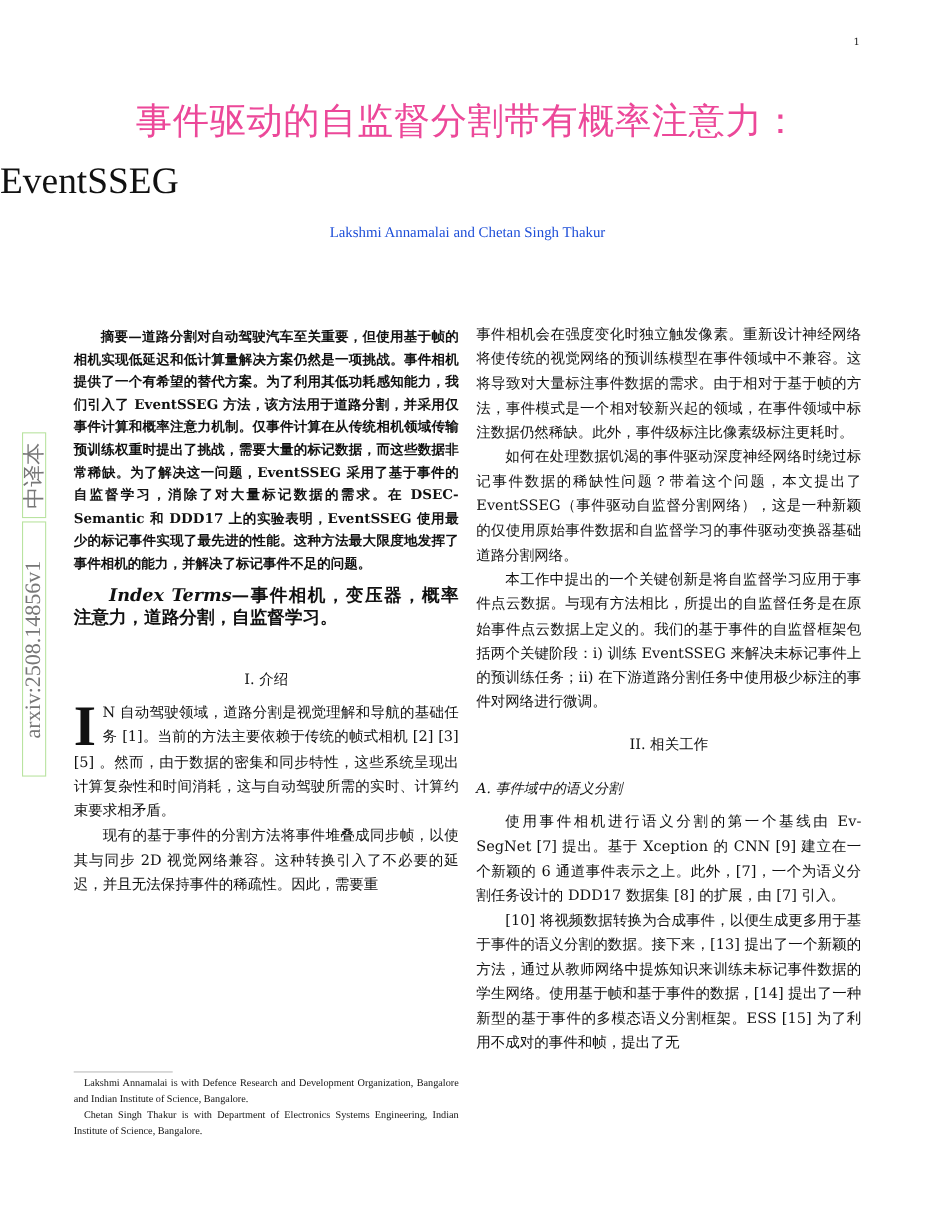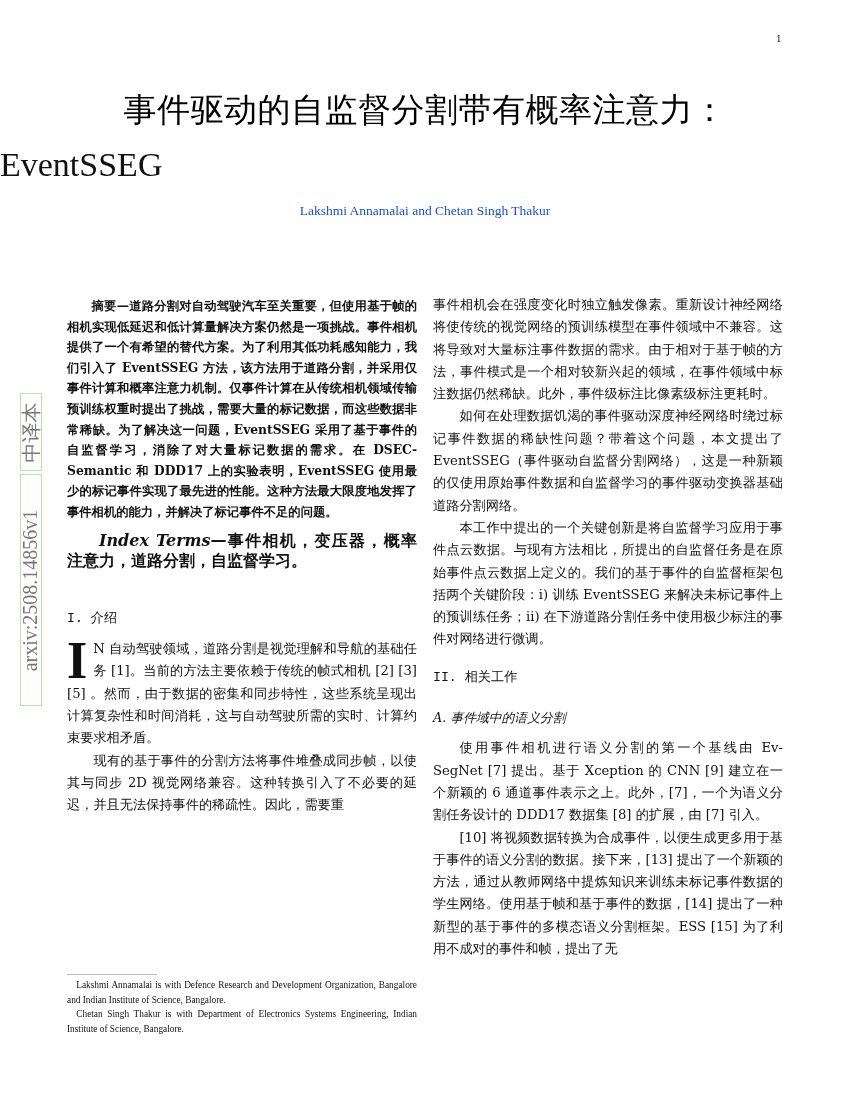--- a/index.html
+++ b/index.html
@@ -1,33 +1,33 @@
 <!DOCTYPE html>
 <html><head>
 <meta charset="utf-8">
 <style>
   html, body { margin: 0; padding: 0; background: #ffffff; }
   body { width: 850px; height: 1100px; position: relative; overflow: hidden;
          font-family: "DejaVu Serif", "Liberation Serif", serif; color: #111; }
   .page-num { position: absolute; left: 776px; top: 34px; font-size: 9px; color: #222; }
   .title-zh { position: absolute; left: 0; width: 850px; top: 88px; text-align: center;
-              font-size: 33px; line-height: 44px; letter-spacing: 0.5px; color: #000000; }
+              font-size: 33px; line-height: 44px; letter-spacing: 0.5px; color: #ec4899; }
   .title-en { position: absolute; left: 0; width: 850px; top: 145px; text-align: left;
               font-family: "Liberation Serif", serif; font-size: 34px; line-height: 40px; color: #111; }
   .authors { position: absolute; left: 0; width: 850px; top: 203px; text-align: center;
              font-family: "Liberation Serif", serif; font-size: 13.5px; color: #1d4ed8; }
 
   .col { position: absolute; font-size: 13.2px; line-height: 22.3px; text-align: justify; }
   .col-left { left: 67px; width: 350px; top: 296px; }
   .col-right { left: 433px; width: 350px; top: 294px; }
 
   .abstract { font-weight: bold; font-size: 12.3px; line-height: 20.6px; text-indent: 2em; margin: 0; }
   .index-terms { font-weight: bold; font-size: 16px; line-height: 20.6px; text-indent: 2em; margin: 8px 0 0 0; }
   .index-terms .it { font-style: italic; }
-  .section-head { text-align: left; font-size: 13.2px; margin: 36px 0 8px 0; font-family: Liberation Mono, monospace; }
+  .section-head { text-align: center; font-size: 13.2px; margin: 36px 0 8px 0; }
   .p { margin: 0; text-indent: 2em; }
   .p.noindent { text-indent: 0; }
   .dropcap-wrap { position: relative; }
   .dropcap { float: left; font-size: 52px; line-height: 40px; font-weight: bold; margin: 3px 6px 0 0;
              font-family: "Liberation Serif", serif; }
   .subsection { font-style: italic; margin: 18px 0 8px 0; font-size: 12.8px; }
 
   .footnote-rule { position: absolute; left: 67px; top: 974px; width: 90px; border-top: 1px solid #bbb; }
   .footnotes { position: absolute; left: 67px; width: 350px; top: 978px; font-size: 9.3px;
                line-height: 14.5px; text-align: justify; font-family: "Liberation Serif", serif; }

